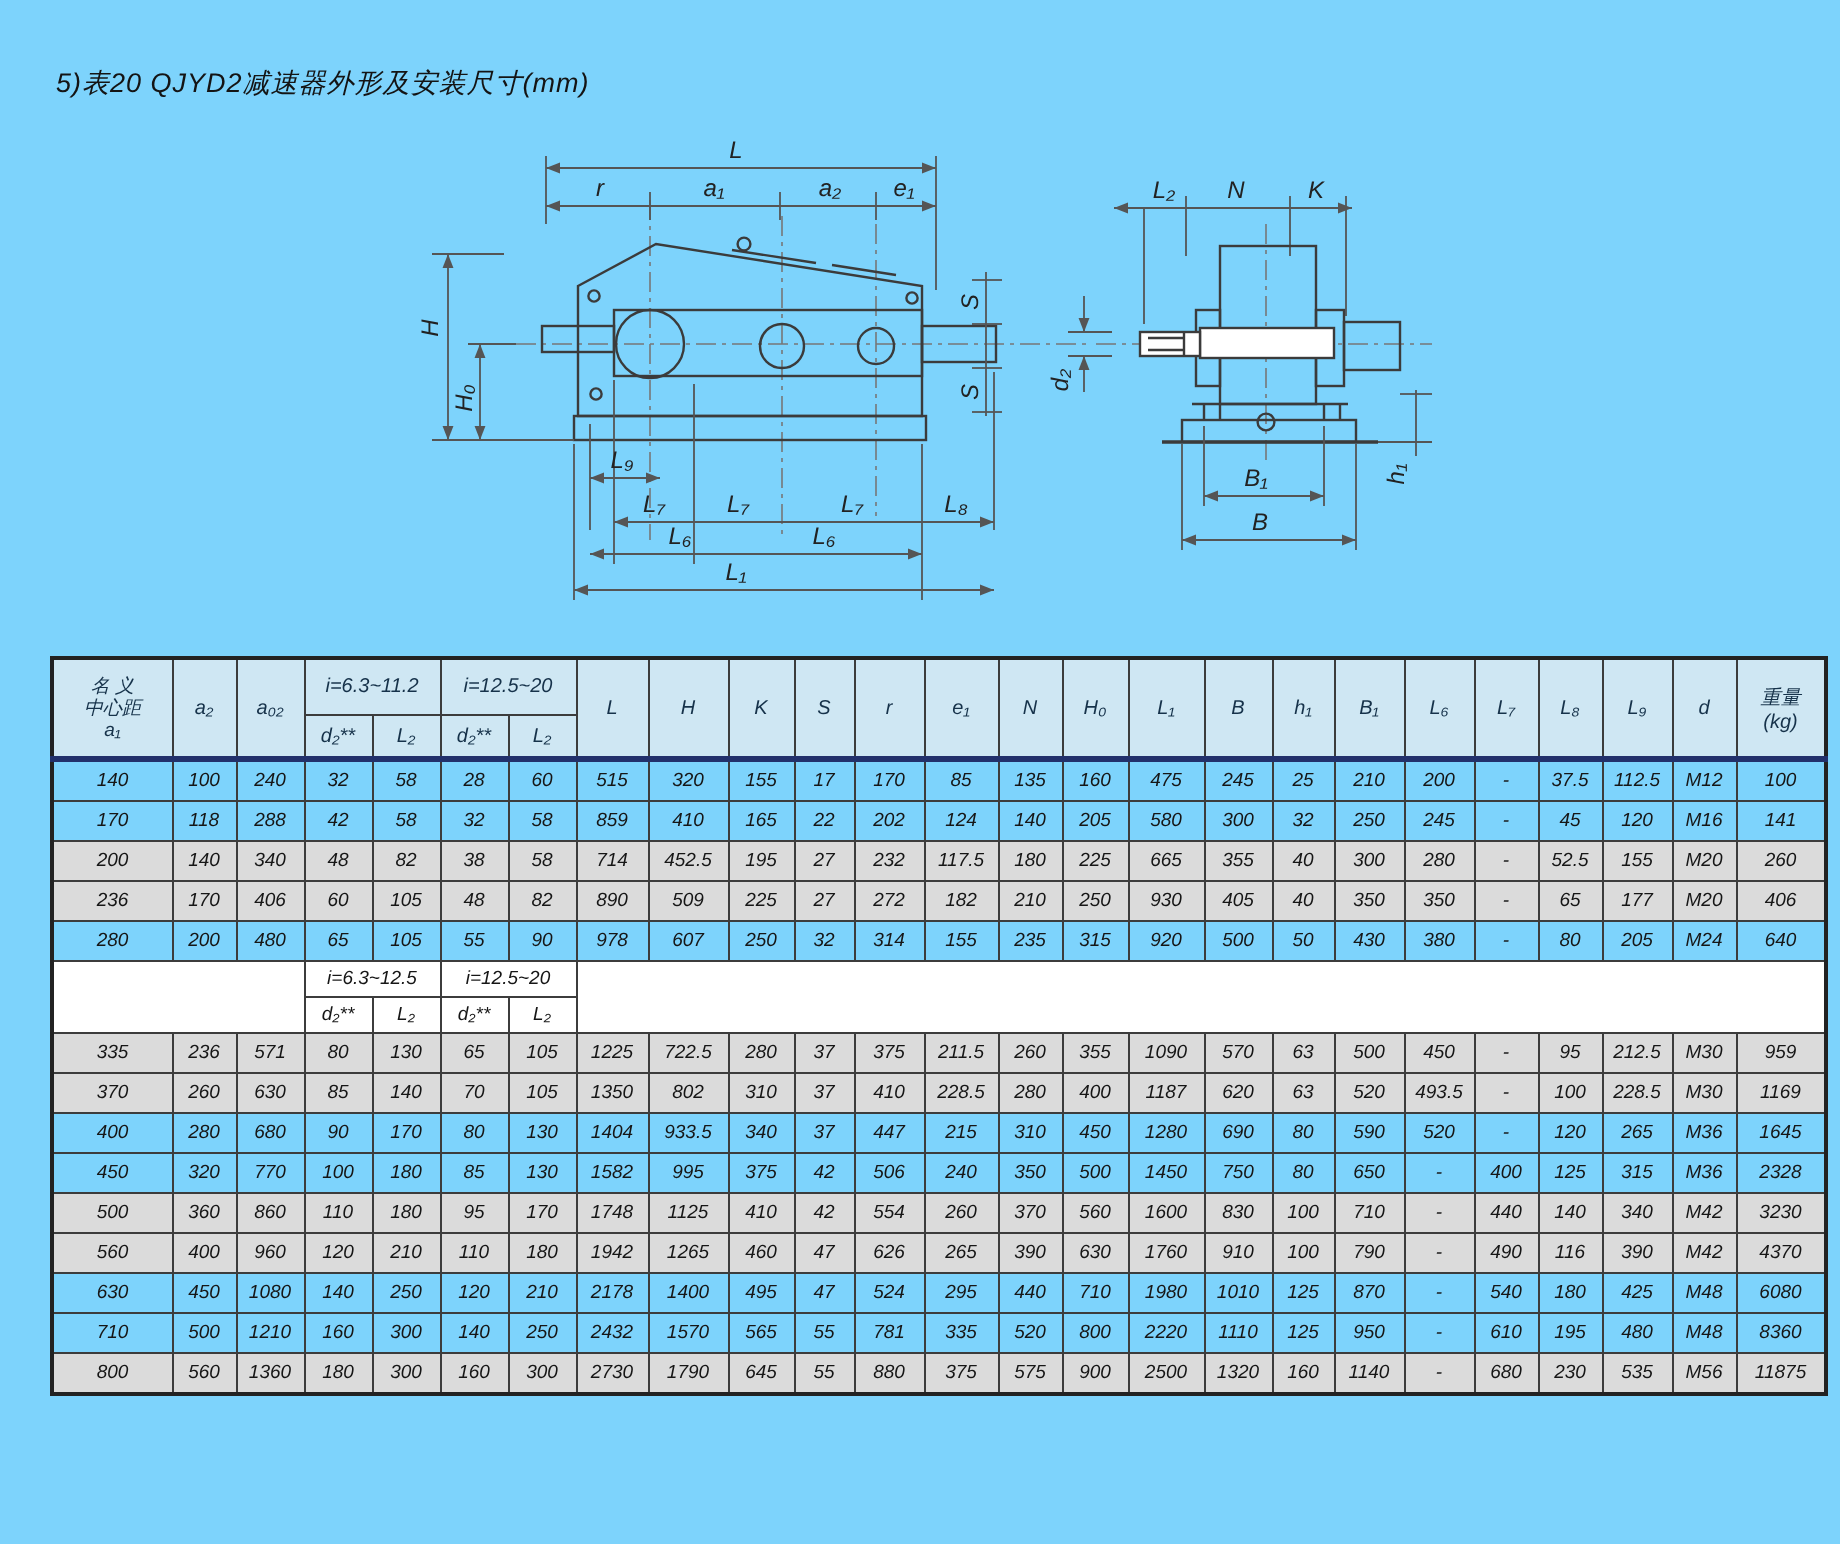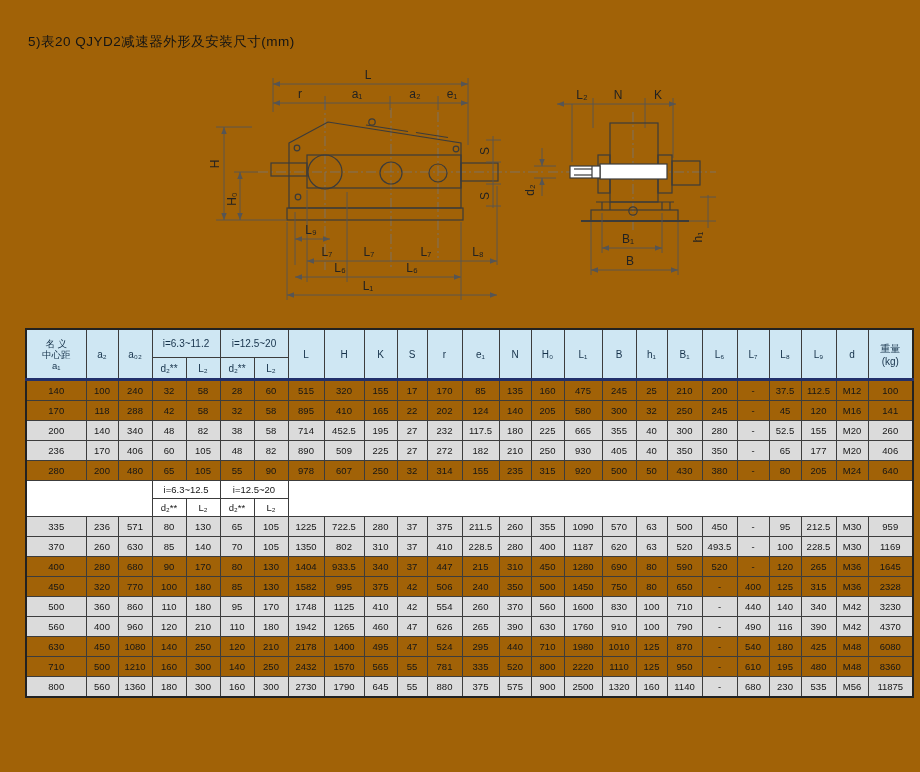--- a/index.html
+++ b/index.html
@@ -1,17 +1,17 @@
 <!DOCTYPE html>
 <html><head>
 <meta charset="utf-8">
 <style>
   html,body{margin:0;padding:0;background:#ffffff;}
-  #page{position:relative;width:920px;height:772px;background:#a16207;overflow:hidden;
-        font-family:"Liberation Sans","DejaVu Sans",sans-serif;color:#1a1a1a;}
+  #page{position:relative;width:920px;height:772px;background:#7dd3fc;overflow:hidden;
+        font-family:"Liberation Sans","DejaVu Sans",sans-serif;color:#1a1a1a;font-style:italic;}
   #title{position:absolute;left:28px;top:33px;font-size:13.5px;letter-spacing:.5px;color:#141414;}
   #drawing{position:absolute;left:0;top:0;width:920px;height:320px;}
   .obj{stroke:#3b3b3b;stroke-width:1.2;fill:none;}
   .objf{stroke:#3b3b3b;stroke-width:1.2;fill:#ffffff;}
   .dim{stroke:#555;stroke-width:.9;fill:none;}
   .cl{stroke:#777;stroke-width:.8;fill:none;stroke-dasharray:10 3 2 3;}
   .thick{stroke:#3b3b3b;stroke-width:1.8;}
   text.dlab{font-size:12px;fill:#222;font-family:"Liberation Sans","DejaVu Sans",sans-serif;}
   #tblwrap{position:absolute;left:25px;top:328px;width:870px;}
   table{border-collapse:collapse;table-layout:fixed;width:870px;border:2px solid #222;}
@@ -269,21 +269,21 @@
             <td>100</td>
           </tr>
           <tr>
             <td>170</td>
             <td>118</td>
             <td>288</td>
             <td>42</td>
             <td>58</td>
             <td>32</td>
             <td>58</td>
-            <td>895</td>
+            <td>859</td>
             <td>410</td>
             <td>165</td>
             <td>22</td>
             <td>202</td>
             <td>124</td>
             <td>140</td>
             <td>205</td>
             <td>580</td>
             <td>300</td>
             <td>32</td>

